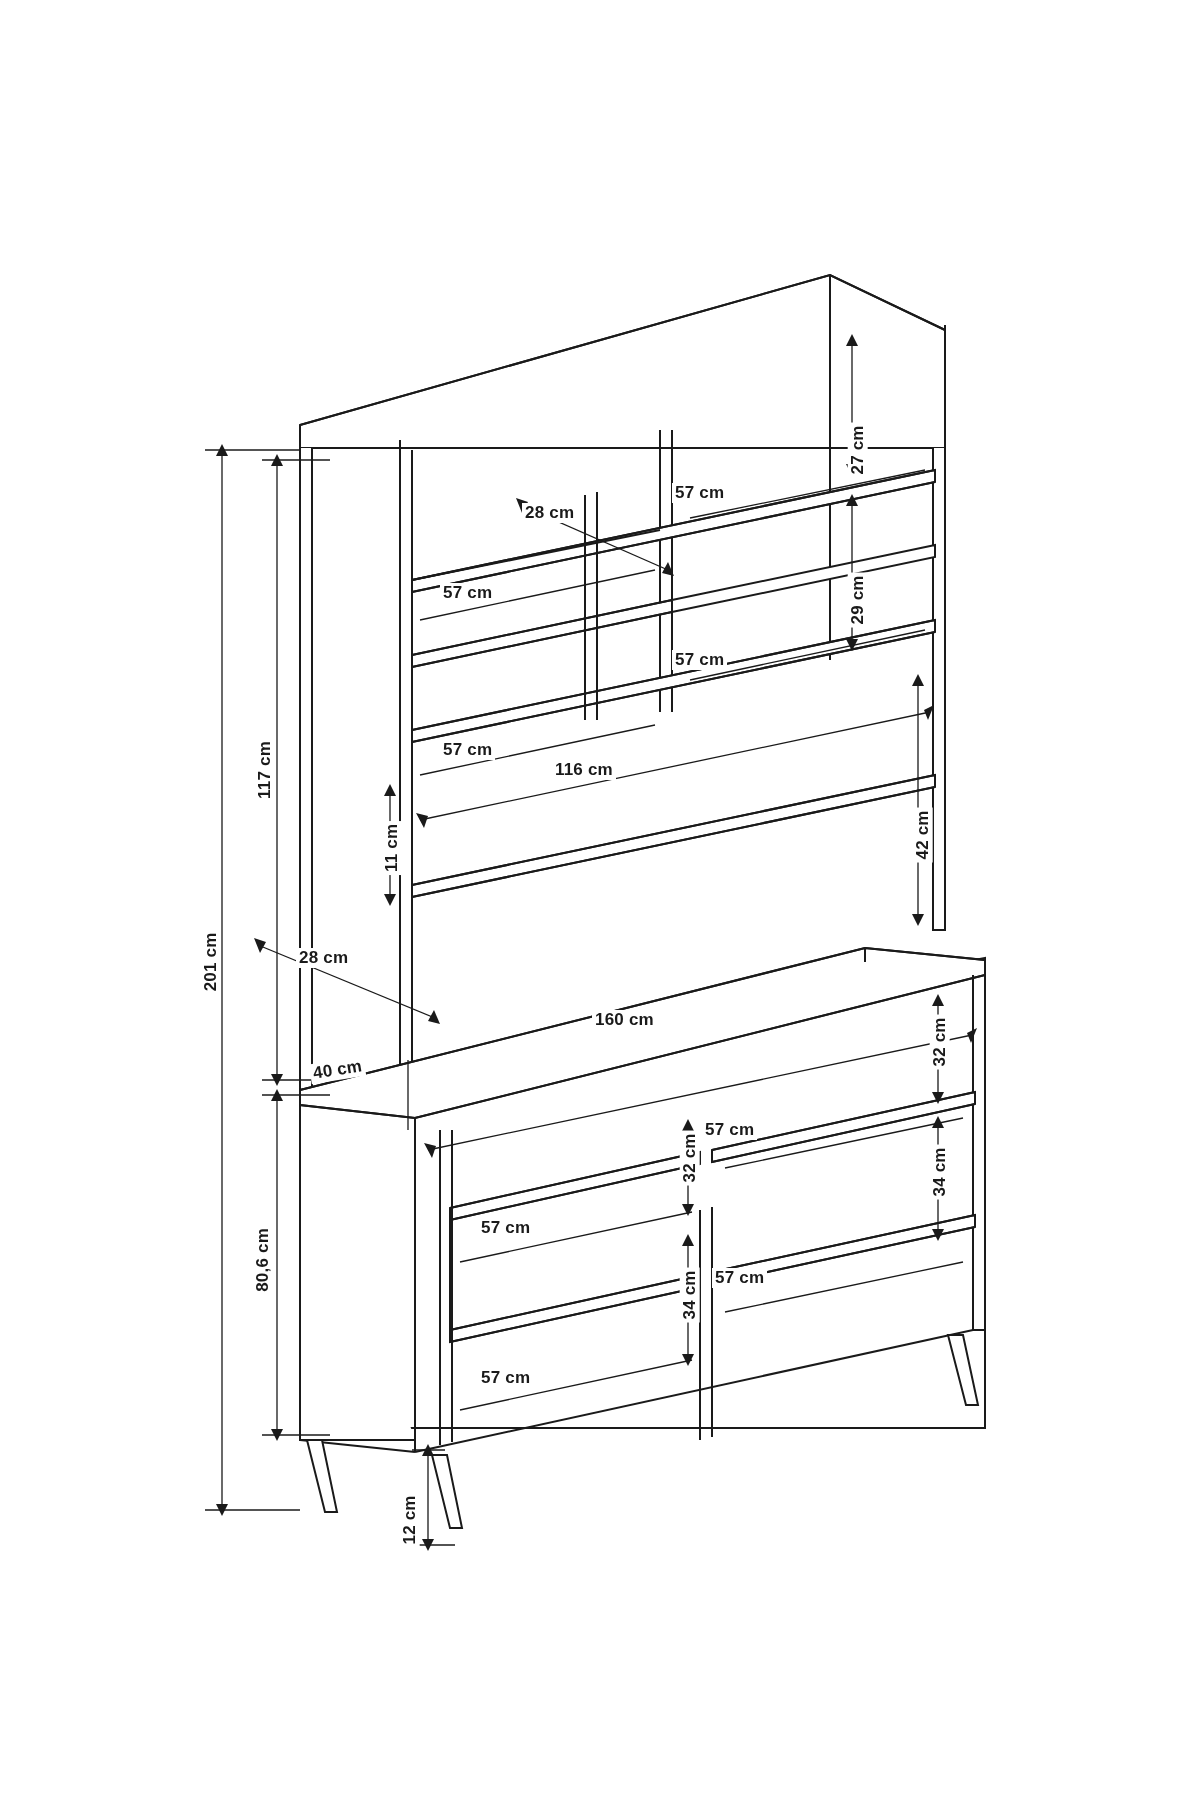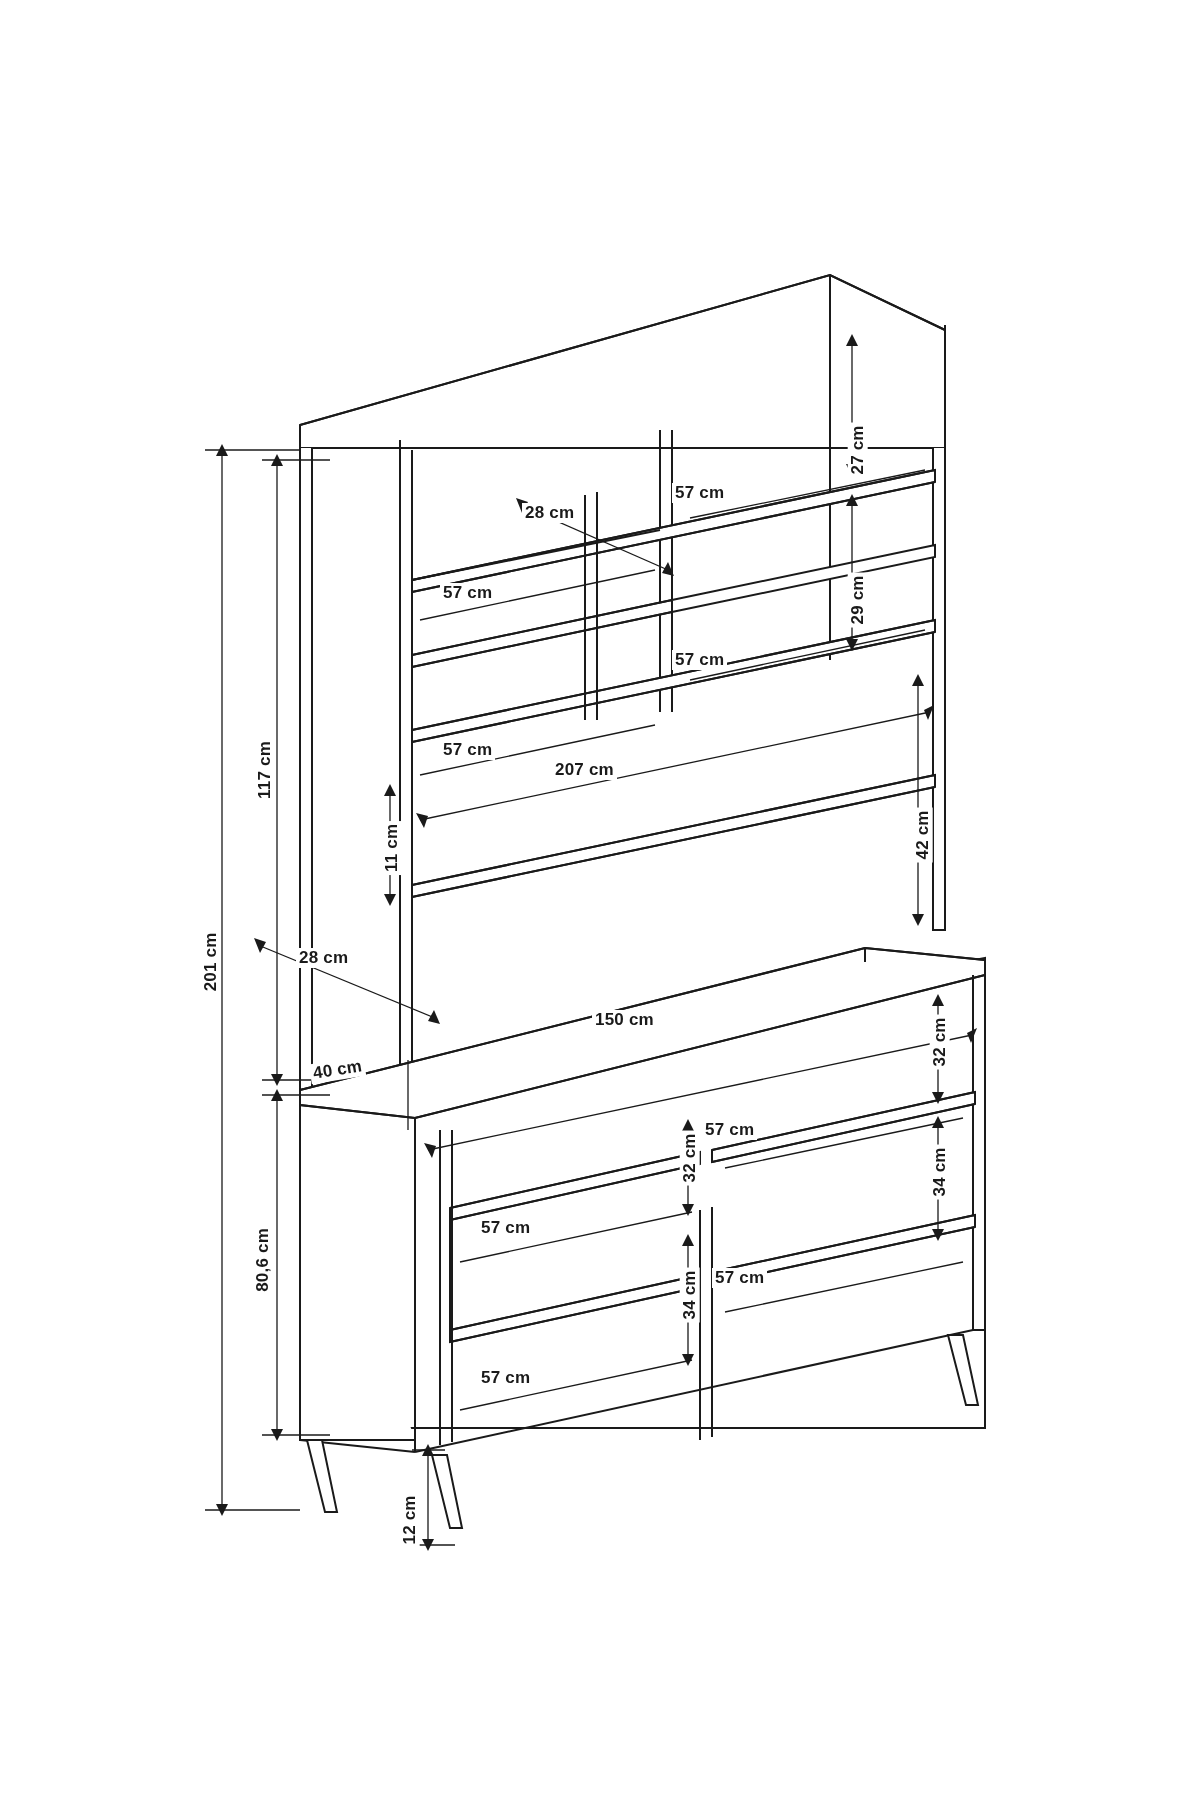--- a/index.html
+++ b/index.html
@@ -264,23 +264,23 @@
   <div class="dim-label rot" style="left:895px; top:825px;">42 cm</div>
 
   <div class="dim-label rot" style="left:365px; top:838px;">11 cm</div>
 
   <div class="dim-label" style="left:296px; top:948px;">28 cm</div>
 
   <div class="dim-label" style="left:310px; top:1060px; transform: rotate(-9deg);">40 cm</div>
 
   <div class="dim-label" style="left:522px; top:503px;">28 cm</div>
 
-  <div class="dim-label" style="left:552px; top:760px;">207 cm</div>
-
-  <div class="dim-label" style="left:592px; top:1010px;">150 cm</div>
+  <div class="dim-label" style="left:552px; top:760px;">116 cm</div>
+
+  <div class="dim-label" style="left:592px; top:1010px;">160 cm</div>
 
   <div class="dim-label" style="left:672px; top:483px;">57 cm</div>
 
   <div class="dim-label" style="left:440px; top:583px;">57 cm</div>
 
   <div class="dim-label" style="left:672px; top:650px;">57 cm</div>
 
   <div class="dim-label" style="left:440px; top:740px;">57 cm</div>
 
   <div class="dim-label" style="left:702px; top:1120px;">57 cm</div>

